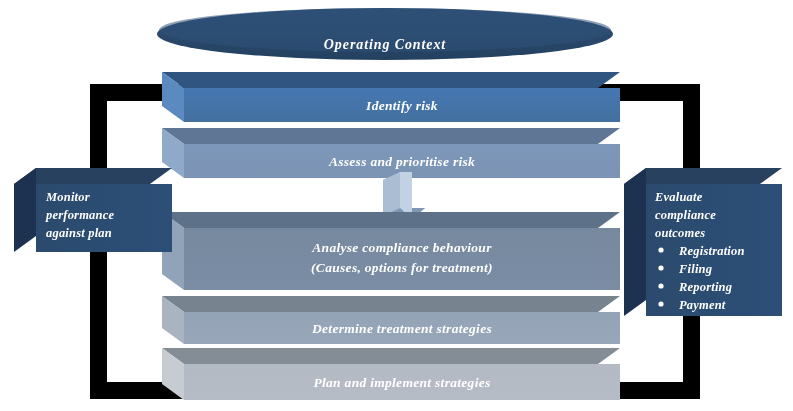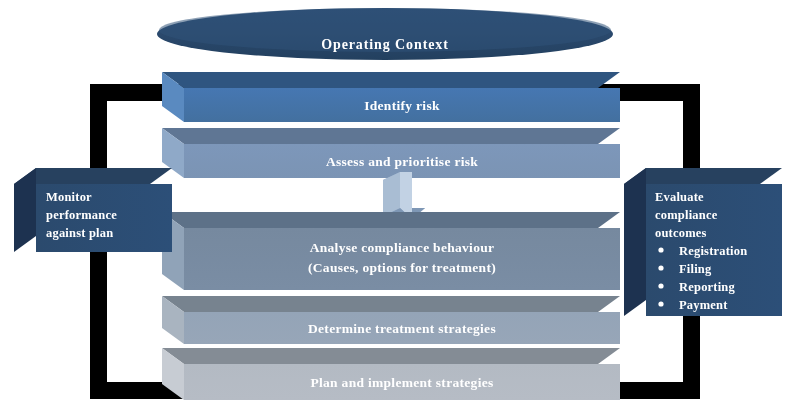--- a/index.html
+++ b/index.html
@@ -10,20 +10,21 @@
   body {
     width: 793px;
     height: 411px;
     font-family: "Liberation Serif", "DejaVu Serif", serif;
     overflow: hidden;
   }
   #diagram-root {
     position: relative;
     width: 793px;
     height: 411px;
+    font-style: italic;
   }
   #diagram-svg {
     position: absolute;
     left: 0;
     top: 0;
     display: block;
   }
   .bar-label, .ctx-label, .side-label {
     fill: #ffffff;
     font-family: "Liberation Serif", "DejaVu Serif", serif;

